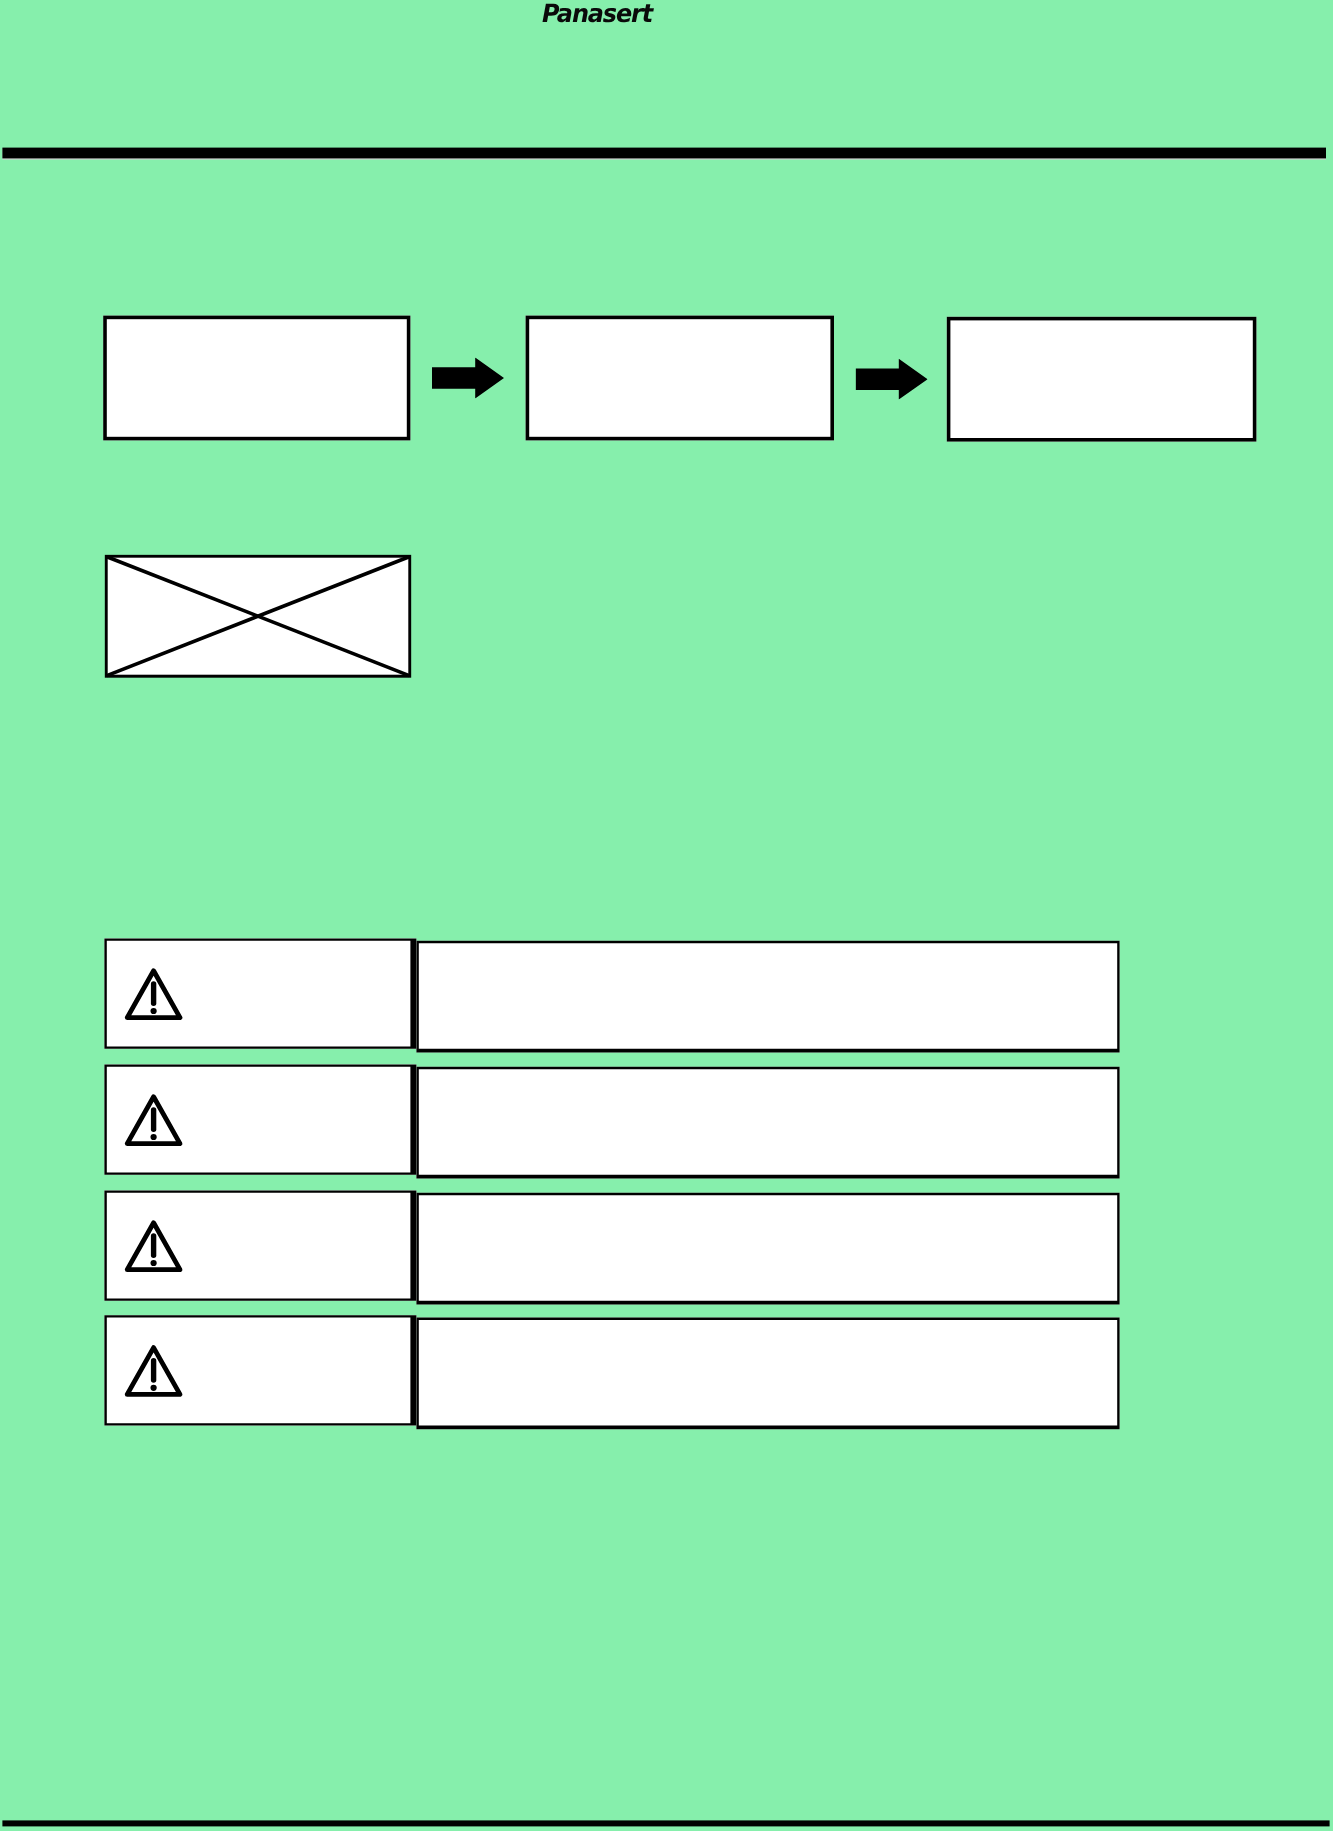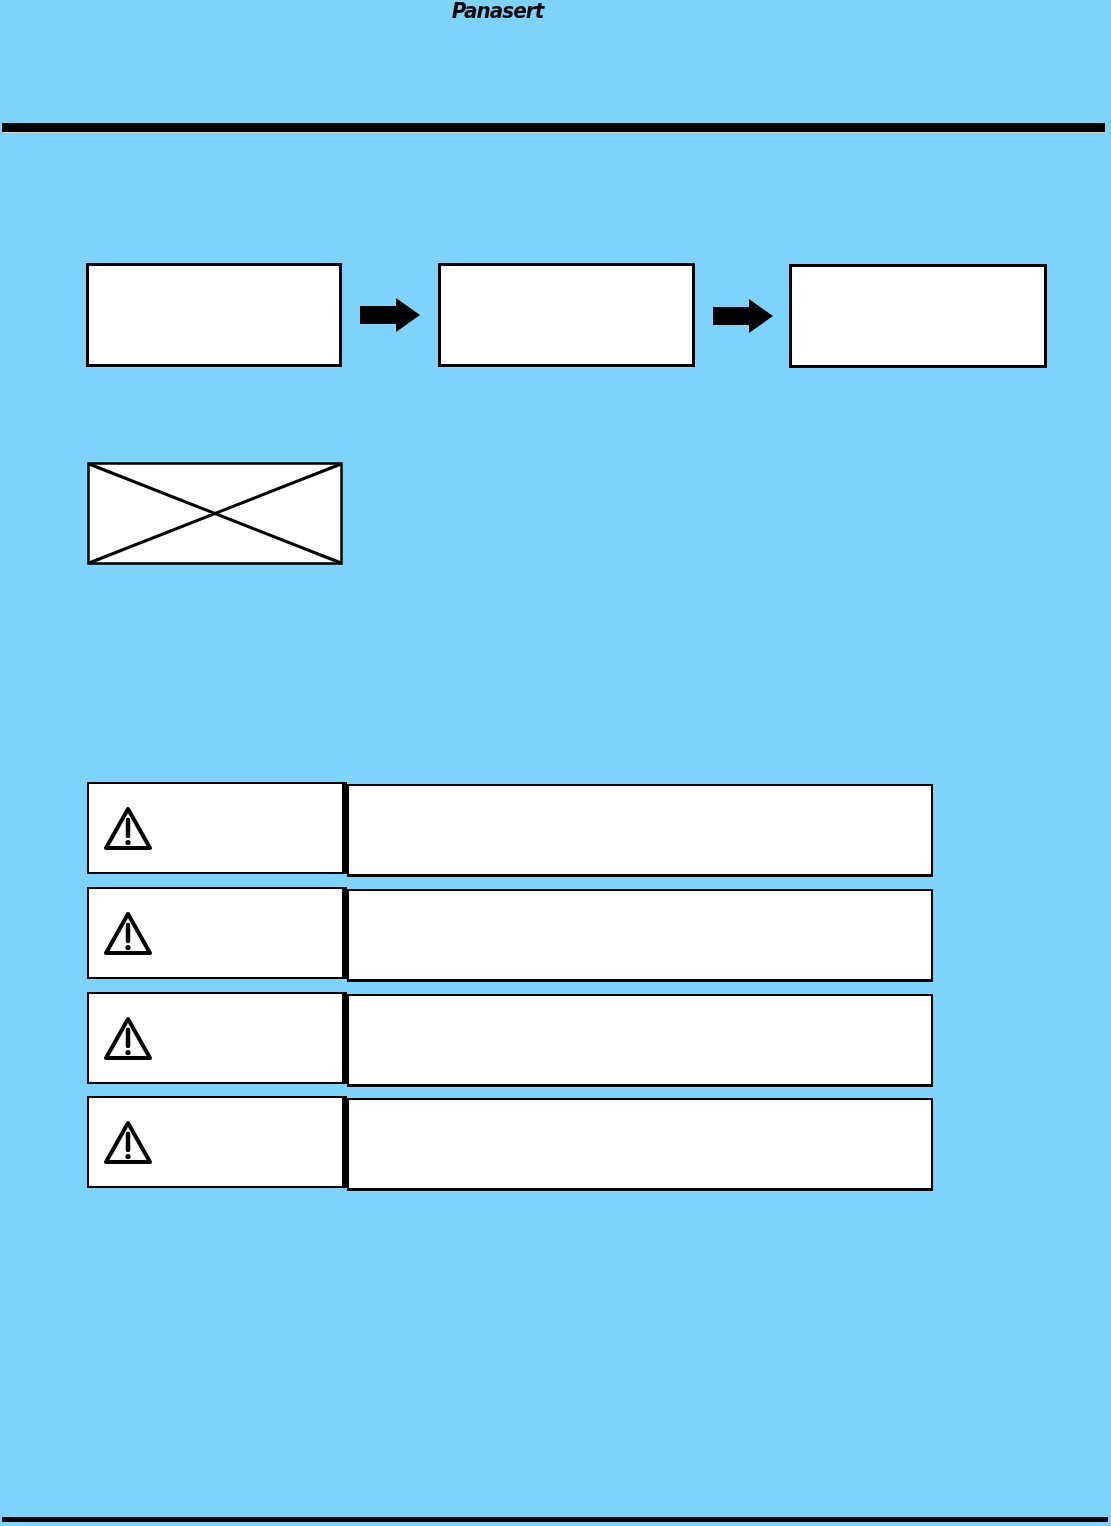--- a/index.html
+++ b/index.html
@@ -5,21 +5,21 @@
   html, body {
     margin: 0;
     padding: 0;
     background: #ffffff;
     font-family: "Liberation Sans", sans-serif;
   }
   #page {
     position: relative;
     width: 1111px;
     height: 1526px;
-    background: #7dd3fc;
+    background: #86efac;
     overflow: hidden;
   }
 
   
   .logo {
     position: absolute;
     left: 425px;
     top: 1px;
     width: 145px;
     text-align: center;

